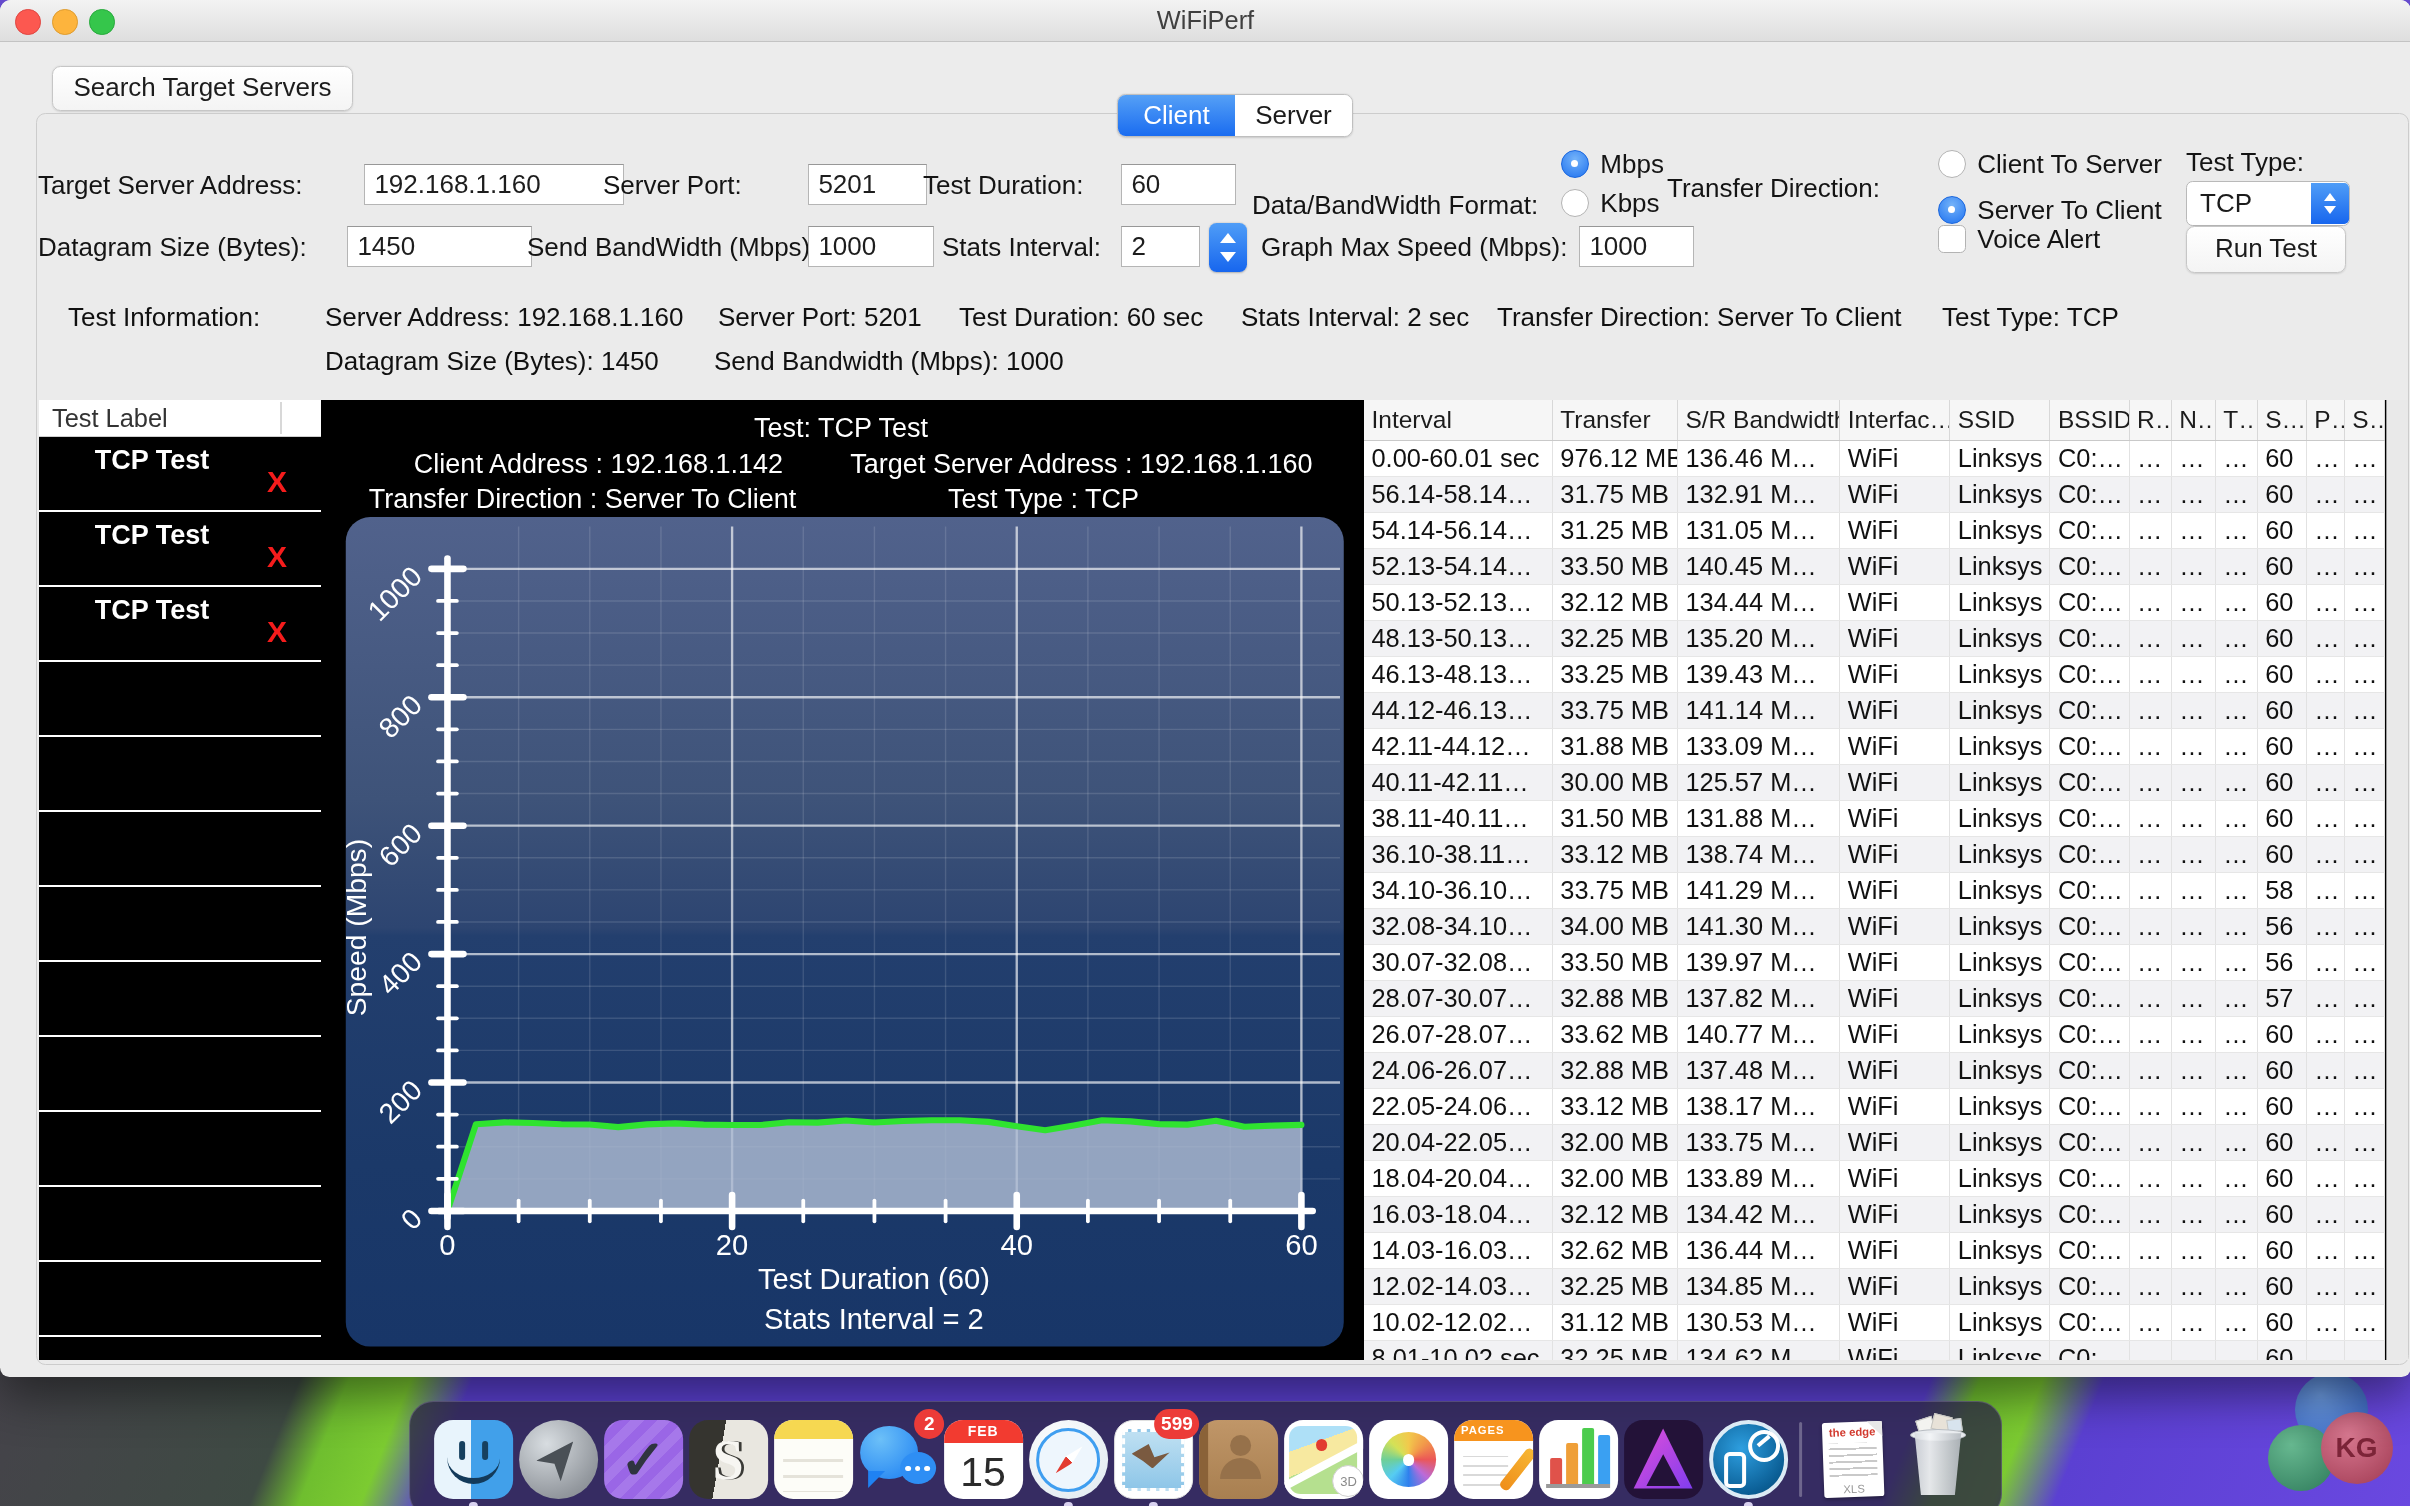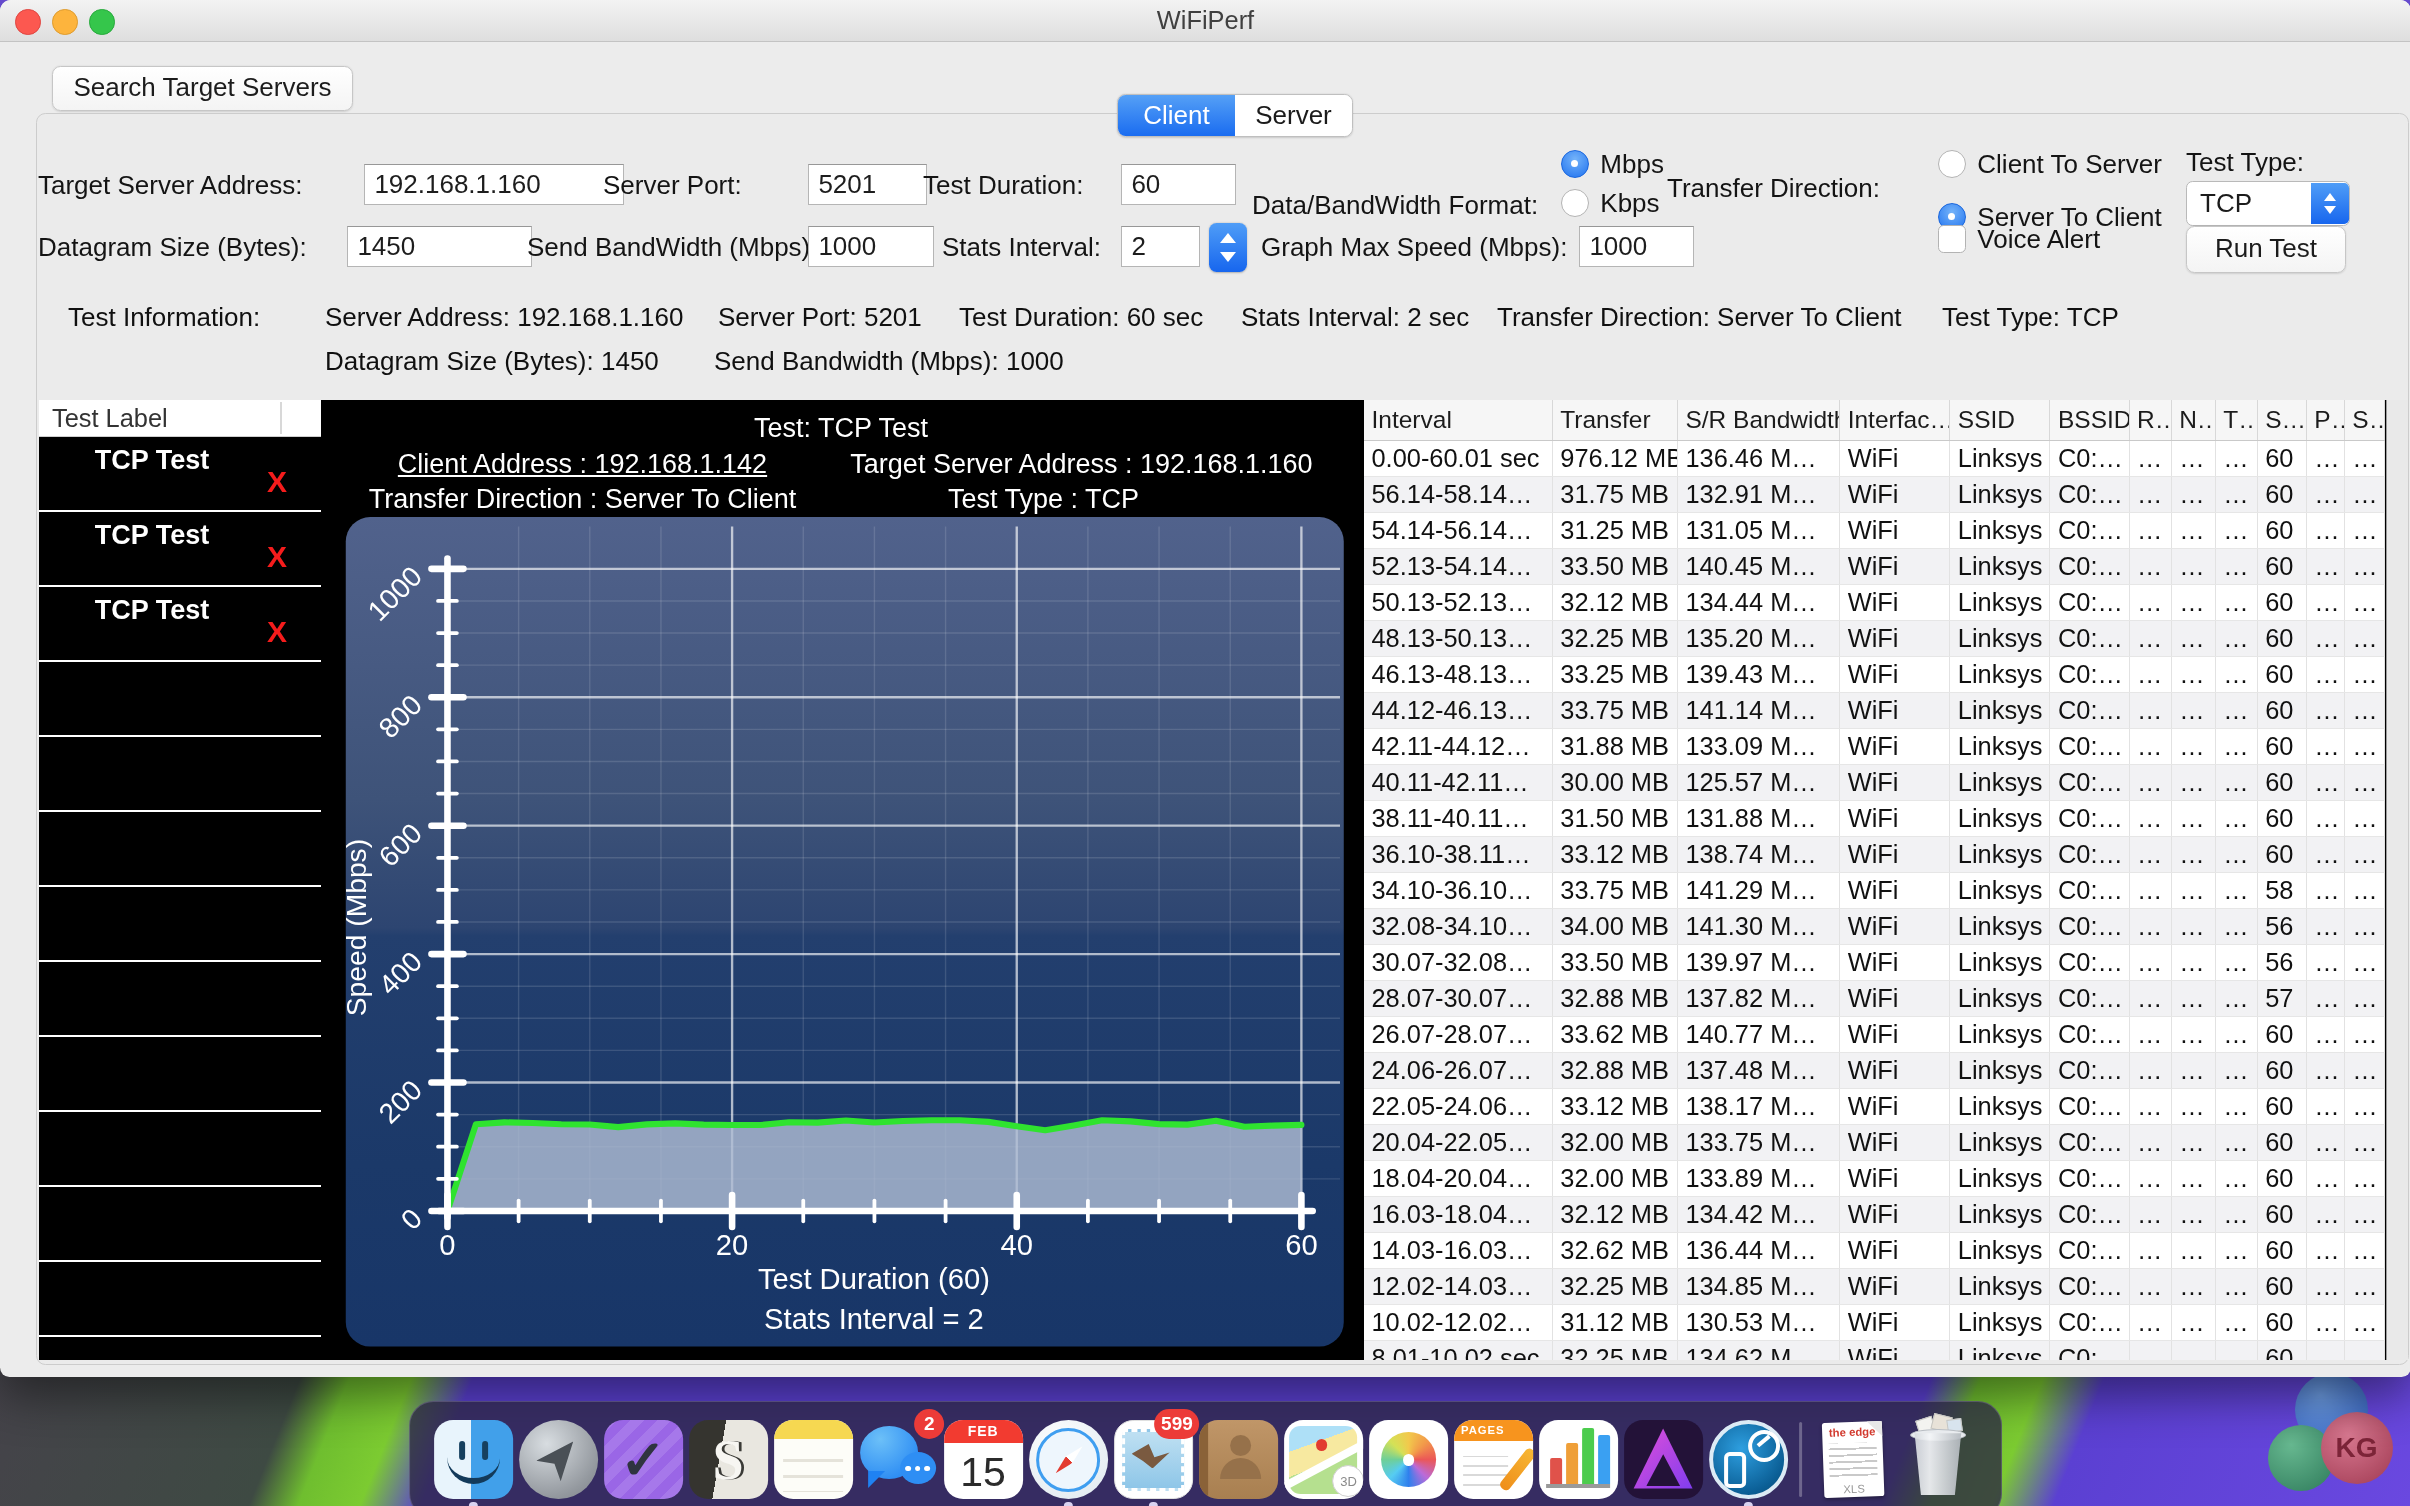--- a/index.html
+++ b/index.html
@@ -88,21 +88,21 @@
   .tl-header{height:36px;background:#fff;border-bottom:1.9px solid #cfcfcf;position:relative;padding-left:12px;}
   .tl-header .hd{position:absolute;left:13px;top:50%;transform:translateY(-50%);font-size:25.4px;color:#333;}
   .tl-header .hdiv{position:absolute;left:241px;top:1.9px;bottom:1.9px;width:1.9px;background:#d8d8d8;}
   .trow{height:73px;background:#000;border-bottom:2.8px solid #fff;position:relative;}
   .trow .tname{position:absolute;left:0;right:56px;top:7.5px;text-align:center;color:#fff;font-weight:bold;font-size:27px;}
   .trow .tx{position:absolute;right:34px;top:30px;color:#f51c1c;font-weight:bold;font-size:30px;line-height:1;}
   
   .chartpane{position:absolute;left:287px;top:0;width:1030px;height:960px;background:#000;}
   .chead{position:absolute;color:#fff;font-size:27px;text-align:center;white-space:nowrap;}
   .ch1{left:0;width:1030px;top:13px;}
-  .ch2a{left:0;width:513px;top:49px;text-decoration:underline;}
+  .ch2a{left:16px;width:513px;top:49px;}
   .ch2b{left:499px;width:513px;top:49px;}
   .ch3a{left:0;width:513px;top:84px;}
   .ch3b{left:461px;width:513px;top:84px;}
   .chart-svg{position:absolute;left:0;top:0;}
   
   .datatable{position:absolute;left:1325px;top:0;width:1021px;height:960px;background:#fff;overflow:hidden;}
   table.grid{border-collapse:collapse;table-layout:fixed;width:1021px;}
   table.grid th{
     height:40px;background:#f6f6f6;border-right:1.9px solid #d8d8d8;border-bottom:1.9px solid #c9c9c9;
     font-size:24.5px;font-weight:400;color:#1c1c1c;text-align:left;padding:0 0 0 7.5px;white-space:nowrap;overflow:hidden;
@@ -264,21 +264,21 @@
   </div>
   <div class="radio-row" style="left:1561px;top:187px;">
     <span class="radio"></span>
     <span class="radio-label">Kbps</span>
   </div>
   <div class="flabel" style="left:1667px;width:262px;top:188px;">Transfer Direction:</div>
   <div class="radio-row" style="left:1938px;top:148px;">
     <span class="radio"></span>
     <span class="radio-label">Client To Server</span>
   </div>
-  <div class="radio-row" style="left:1938px;top:201px;text-align:right;">
+  <div class="radio-row" style="left:1938px;top:194px;text-align:right;">
     <span class="radio on"></span>
     <span class="radio-label">Server To Client</span>
   </div>
   <div class="flabel la" style="left:2186px;width:226px;top:162px;">Test Type:</div>
   <div class="dropdown" style="left:2186px;top:181px;width:164px;">
     <span class="dval">TCP</span>
     <span class="dcap">
         <span class="tri-up"></span>
         <span class="tri-down"></span>
       </span>

